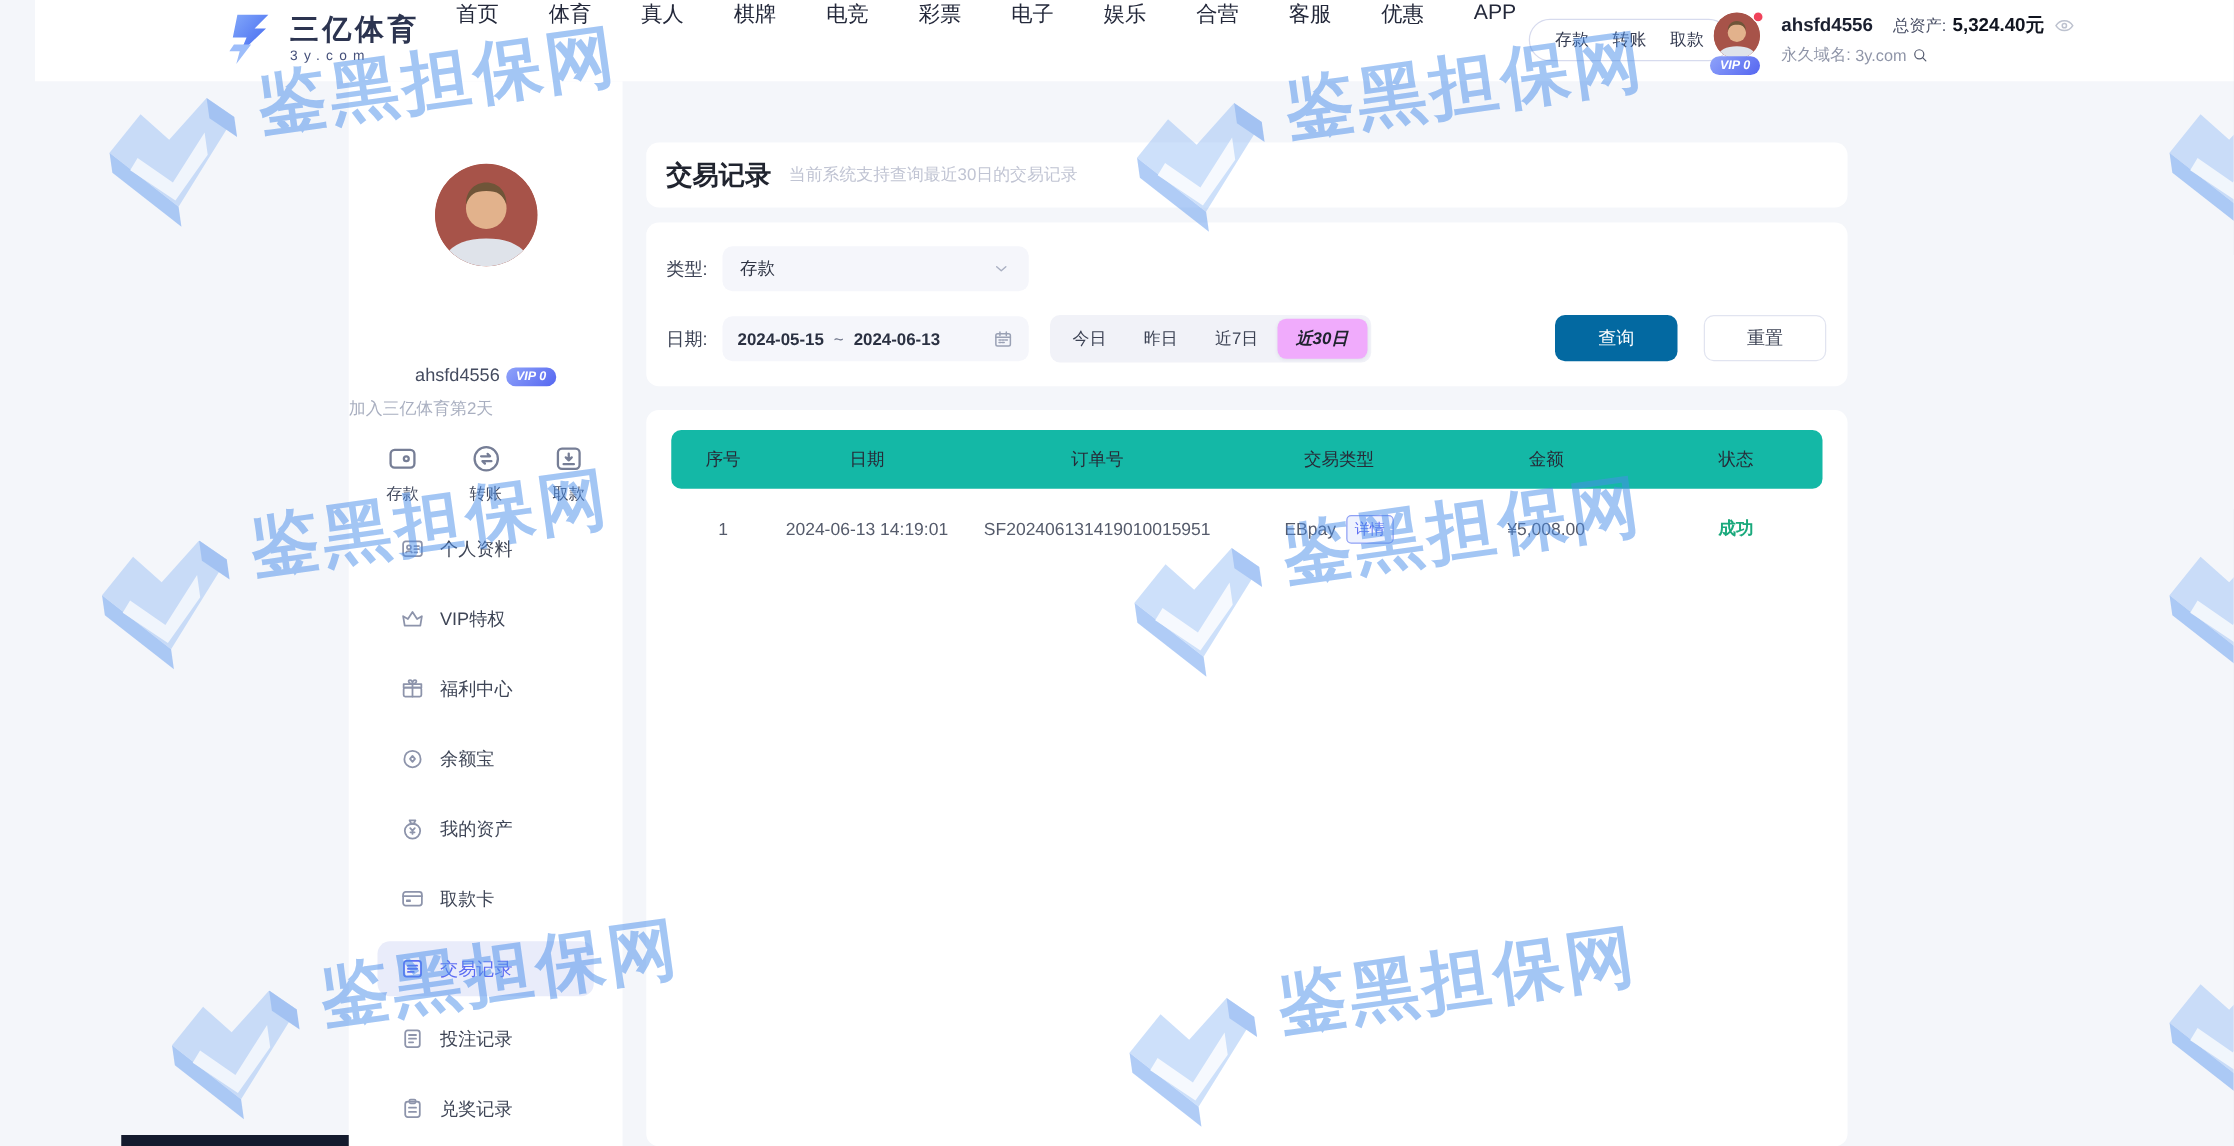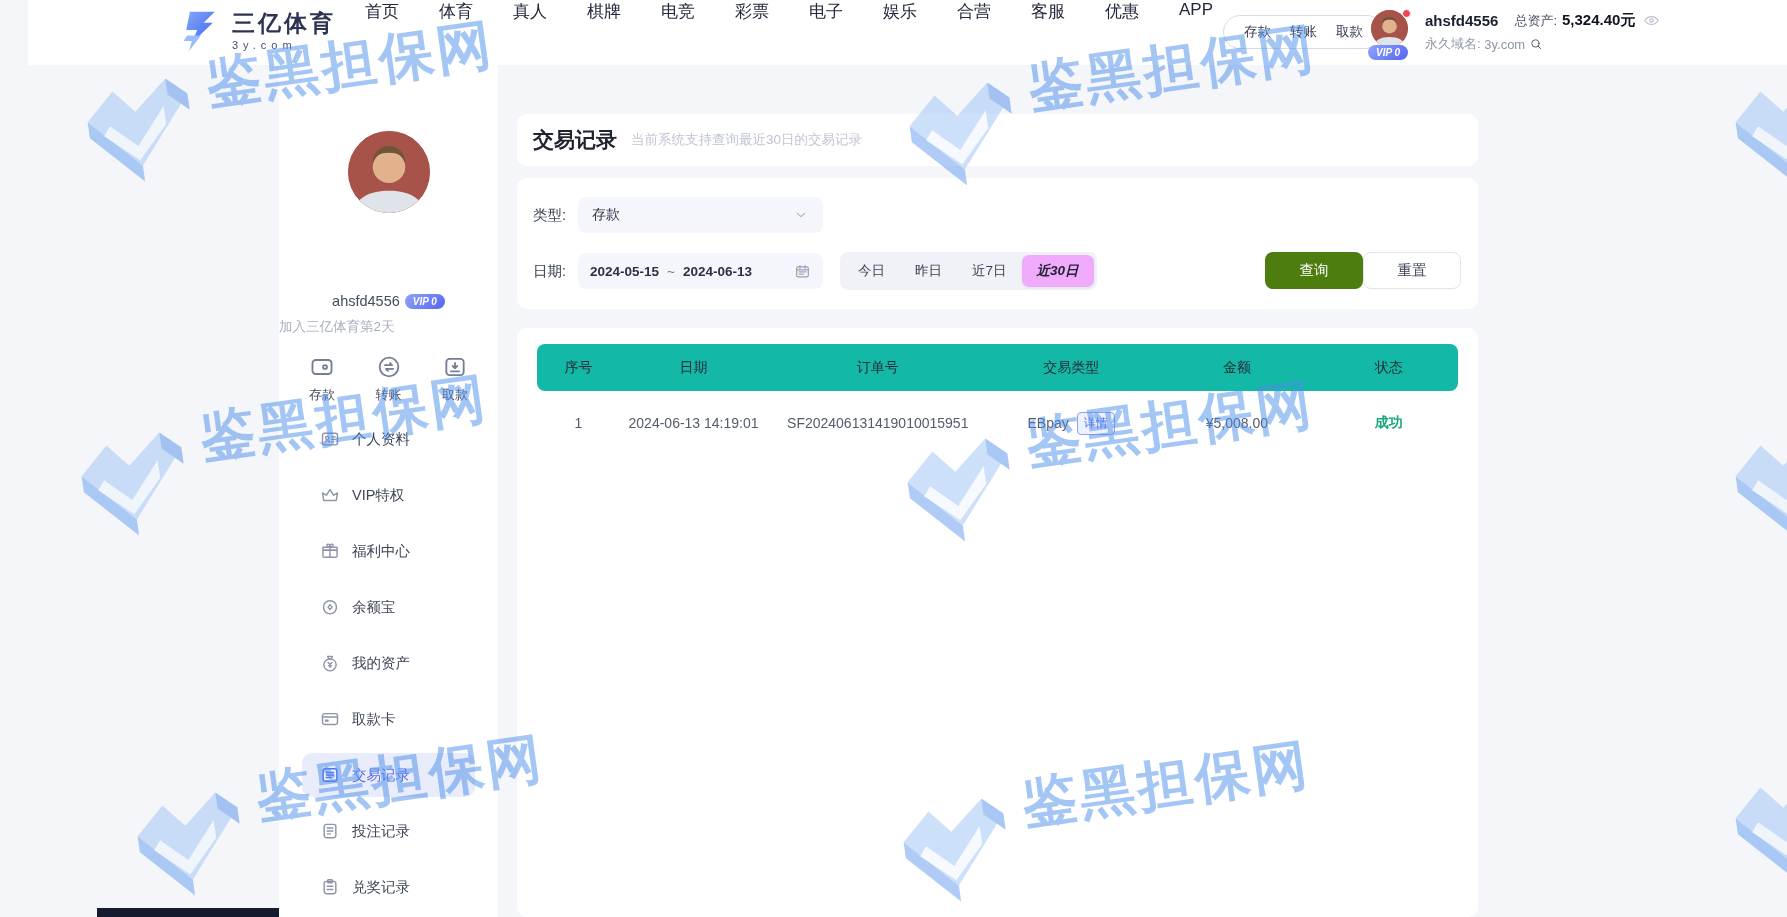--- a/index.html
+++ b/index.html
@@ -62,21 +62,21 @@
   .type-select { position:absolute; left:61px; top:19px; width:245px; height:36px; background:#f5f6fb; border-radius:8px; display:flex; align-items:center; padding:0 14px; cursor:pointer; }
   .type-value { font-size:14px; color:#2e3444; flex:1; }
   .chev { color:#aab0c2; display:inline-flex; }
   .date-input { position:absolute; left:61px; top:75px; width:245px; height:36px; background:#f5f6fb; border-radius:8px; display:flex; align-items:center; padding:0 12px; cursor:pointer; font-size:13.5px; color:#2b3142; font-weight:bold; }
   .date-sep { margin:0 8px; color:#6b7186; font-weight:normal; }
   .cal-ic { margin-left:auto; color:#9aa1b5; display:inline-flex; }
   .quick-ranges { position:absolute; left:323px; top:74px; height:38px; background:#f1f2f8; border-radius:8px; display:flex; align-items:center; padding:0 3px; }
   .qr-item { padding:0 15px; height:32px; display:flex; align-items:center; font-size:13.5px; color:#3c4254; cursor:pointer; border-radius:7px; white-space:nowrap; }
   .qr-item.active { background:#f0abfc; font-weight:bold; color:#20242f; box-shadow:0 1px 3px rgba(40,50,90,.08);font-style:italic; }
   .btn { position:absolute; top:74px; width:98px; height:37px; border-radius:8px; display:flex; align-items:center; justify-content:center; font-size:14.5px; cursor:pointer; }
-  .btn-search { left:748px; background:#4d7c0f; color:#fff; }
+  .btn-search { left:727px; background:#0369a1; color:#fff; }
   .btn-reset { left:846px; background:#fff; color:#3c4254; border:1px solid #e1e4f0; }
 
   .table-card { left:517px; top:328px; width:961px; height:589px; }
   .t-head { position:absolute; left:20px; top:16px; width:921px; height:47px; background:#14b8a6; border-radius:8px; display:flex; align-items:center; }
   .t-row { position:absolute; left:20px; top:70px; width:921px; height:50px; display:flex; align-items:center; }
   .tcell { text-align:center; font-size:14px; }
   .c0{width:9%;} .c1{width:16%;} .c2{width:24%;} .c3{width:18%;} .c4{width:18%;} .c5{width:15%;}
   .t-head .tcell { color:#272b38; }
   .t-row .tcell { color:#555b6b; }
   .cell-order { color:#6b7080; }

